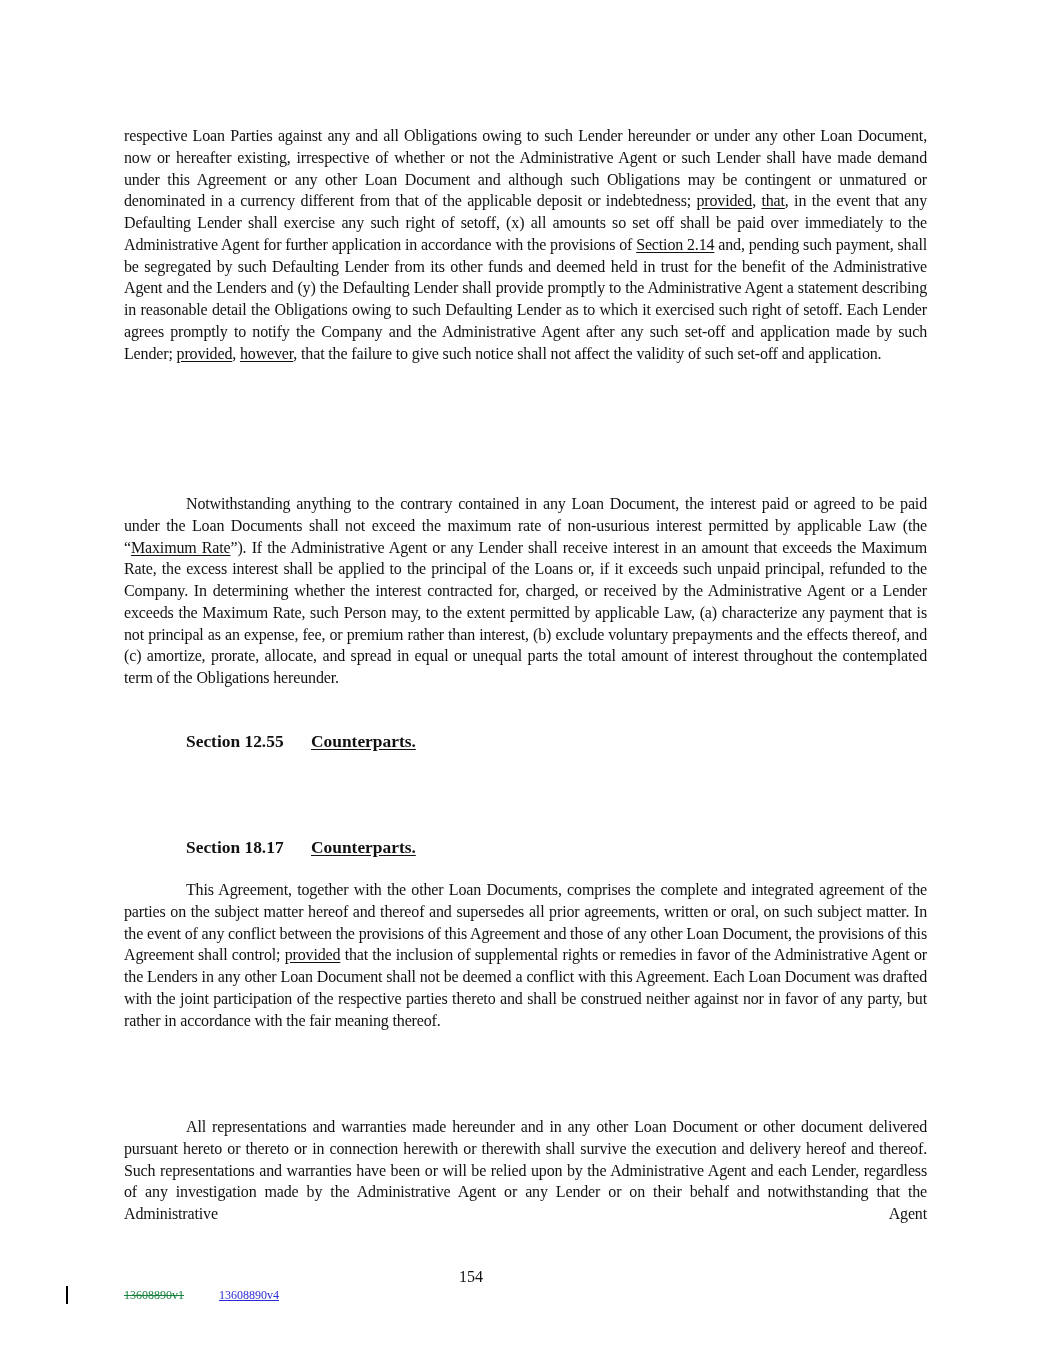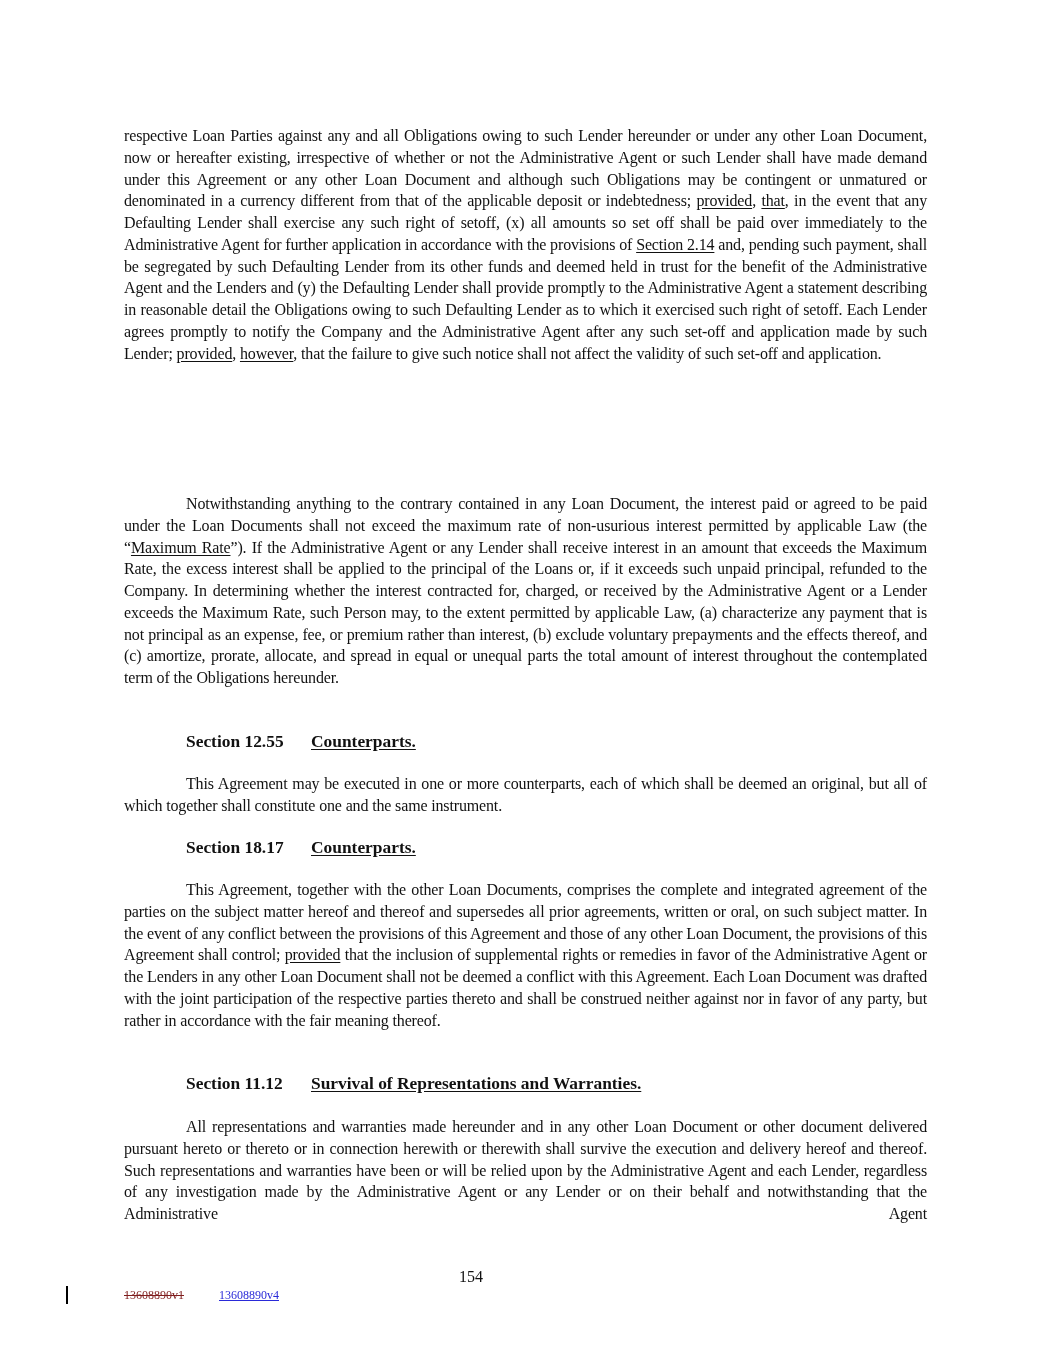--- a/index.html
+++ b/index.html
@@ -59,45 +59,41 @@
       height: 18px;
       background: #000000;
     }
     .doc-id {
       position: absolute;
       left: 124px;
       top: 1288px;
       font-size: 12px;
       white-space: nowrap;
     }
-    .doc-id .old { color: #7f1d1d; text-decoration: line-through; }
+    .doc-id .old { color: #15803d; text-decoration: line-through; }
     .doc-id .new { color: #2a2ad8; text-decoration: underline; margin-left: 35px; }
   </style>
 </head>
 <body>
 
 <div class="page">
 
   <p class="body-text" style="top:125px;margin:0;"><span>respective Loan Parties against any and all Obligations owing to such Lender hereunder or under any other Loan Document, now or hereafter existing, irrespective of whether or not the Administrative Agent or such Lender shall have made demand under this Agreement or any other Loan Document and although such Obligations may be contingent or unmatured or denominated in a currency different from that of the applicable deposit or indebtedness; </span><span class="u">provided</span><span>, </span><span class="u">that</span><span>, in the event that any Defaulting Lender shall exercise any such right of setoff, (x) all amounts so set off shall be paid over immediately to the Administrative Agent for further application in accordance with the provisions of </span><span class="u">Section 2.14</span><span> and, pending such payment, shall be segregated by such Defaulting Lender from its other funds and deemed held in trust for the benefit of the Administrative Agent and the Lenders and (y) the Defaulting Lender shall provide promptly to the Administrative Agent a statement describing in reasonable detail the Obligations owing to such Defaulting Lender as to which it exercised such right of setoff.  Each Lender agrees promptly to notify the Company and the Administrative Agent after any such set-off and application made by such Lender; </span><span class="u">provided</span><span>, </span><span class="u">however</span><span>, that the failure to give such notice shall not affect the validity of such set-off and application.</span></p>
 
   <p class="body-text indent" style="top:493px;margin:0;"><span>Notwithstanding anything to the contrary contained in any Loan Document, the interest paid or agreed to be paid under the Loan Documents shall not exceed the maximum rate of non-usurious interest permitted by applicable Law (the “</span><span class="u">Maximum Rate</span><span>”).  If the Administrative Agent or any Lender shall receive interest in an amount that exceeds the Maximum Rate, the excess interest shall be applied to the principal of the Loans or, if it exceeds such unpaid principal, refunded to the Company.  In determining whether the interest contracted for, charged, or received by the Administrative Agent or a Lender exceeds the Maximum Rate, such Person may, to the extent permitted by applicable Law, (a) characterize any payment that is not principal as an expense, fee, or premium rather than interest, (b) exclude voluntary prepayments and the effects thereof, and (c) amortize, prorate, allocate, and spread in equal or unequal parts the total amount of interest throughout the contemplated term of the Obligations hereunder.</span></p>
 
   <div class="heading" style="top:731px;">
     <span class="num">Section 12.55</span><span class="title">Counterparts.</span>
   </div>
-  <p class="body-text indent" style="top:773px;margin:0;"><span>This Agreement may be executed in one or more counterparts, each of which shall be deemed an original, but all of which together shall constitute one and the same instrument.</span></p>
 
   <div class="heading" style="top:837px;">
     <span class="num">Section 18.17</span><span class="title">Counterparts.</span>
   </div>
   <p class="body-text indent" style="top:879px;margin:0;"><span>This Agreement, together with the other Loan Documents, comprises the complete and integrated agreement of the parties on the subject matter hereof and thereof and supersedes all prior agreements, written or oral, on such subject matter.  In the event of any conflict between the provisions of this Agreement and those of any other Loan Document, the provisions of this Agreement shall control; </span><span class="u">provided</span><span> that the inclusion of supplemental rights or remedies in favor of the Administrative Agent or the Lenders in any other Loan Document shall not be deemed a conflict with this Agreement.  Each Loan Document was drafted with the joint participation of the respective parties thereto and shall be construed neither against nor in favor of any party, but rather in accordance with the fair meaning thereof.</span></p>
 
-  <div class="heading" style="top:1073px;">
-    <span class="num">Section 11.12</span><span class="title">Survival of Representations and Warranties.</span>
-  </div>
   <p class="body-text indent" style="top:1116px;margin:0;text-align-last:justify;"><span>All representations and warranties made hereunder and in any other Loan Document or other document delivered pursuant hereto or thereto or in connection herewith or therewith shall survive the execution and delivery hereof and thereof.  Such representations and warranties have been or will be relied upon by the Administrative Agent and each Lender, regardless of any investigation made by the Administrative Agent or any Lender or on their behalf and notwithstanding that the Administrative Agent</span></p>
 
   <div class="page-number">154</div>
   <div class="change-bar"></div>
   <div class="doc-id">
     <span class="old">13608890v1</span><span class="new">13608890v4</span>
   </div>
 
 </div>
 

